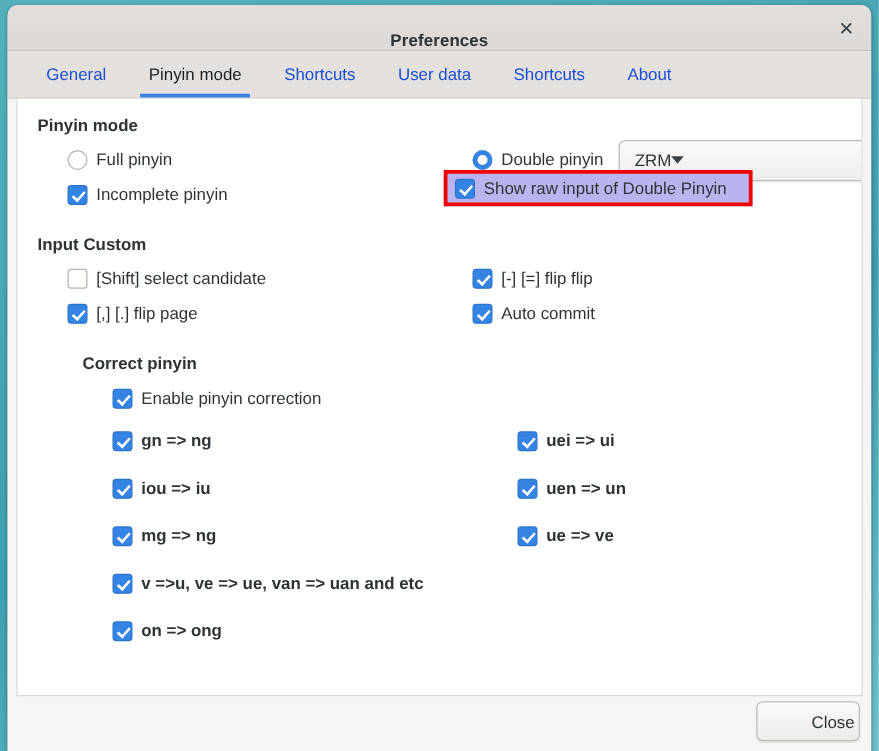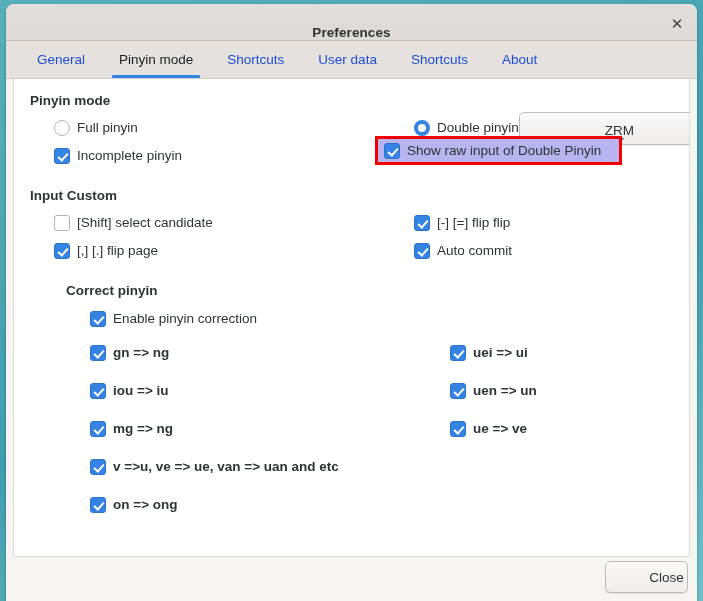--- a/index.html
+++ b/index.html
@@ -170,39 +170,38 @@
     border: 1px solid #b8b2ac;
     background: #ffffff;
     position: relative;
   }
   .rb.on {
     border: 4px solid #3584e4;
     background: #ffffff;
   }
 
   
-  .cols { display: flex; gap: 36px; }
+  .cols { display: flex; }
   .col-l { width: 348px; flex: 0 0 348px; }
   .col-r { flex: 1 1 auto; }
 
   
   .combo {
-    margin-left: 0;
+    margin-left: 12px;
     width: 199px;
     height: 33px;
     border: 1px solid #c3bdb7;
     border-radius: 5px;
     background: linear-gradient(180deg,#fafafa 0%, #efedeb 100%);
     box-shadow: 0 1px 1px rgba(0,0,0,.06);
     display: flex;
     align-items: center;
     padding: 0 10px 0 12px;
-    justify-content: flex-end;
+    justify-content: flex-start;
     cursor: default;
-    flex-direction: column;
   }
   .combo .val {
     font-size: 13.5px;
     color: #2e3436;
   }
   .combo .caret {
     width: 0; height: 0;
     border-left: 5.5px solid transparent;
     border-right: 5.5px solid transparent;
     border-top: 6px solid #3b4245;
@@ -214,21 +213,20 @@
     left: 341px;
     top: 57px;
     width: 247px;
     height: 29px;
     background: #b9b4ef;
     border: 3px solid #f20000;
     display: flex;
     align-items: center;
     padding-left: 6px;
     z-index: 5;
-    margin-left: 20px;
   }
   #highlight-box .opt { gap: 7px; }
   #highlight-box .lbl { color: #2e3436; }
 
   
   #footer {
     flex: 0 0 44px;
     height: 44px;
     background: #f6f5f4;
     display: flex;

